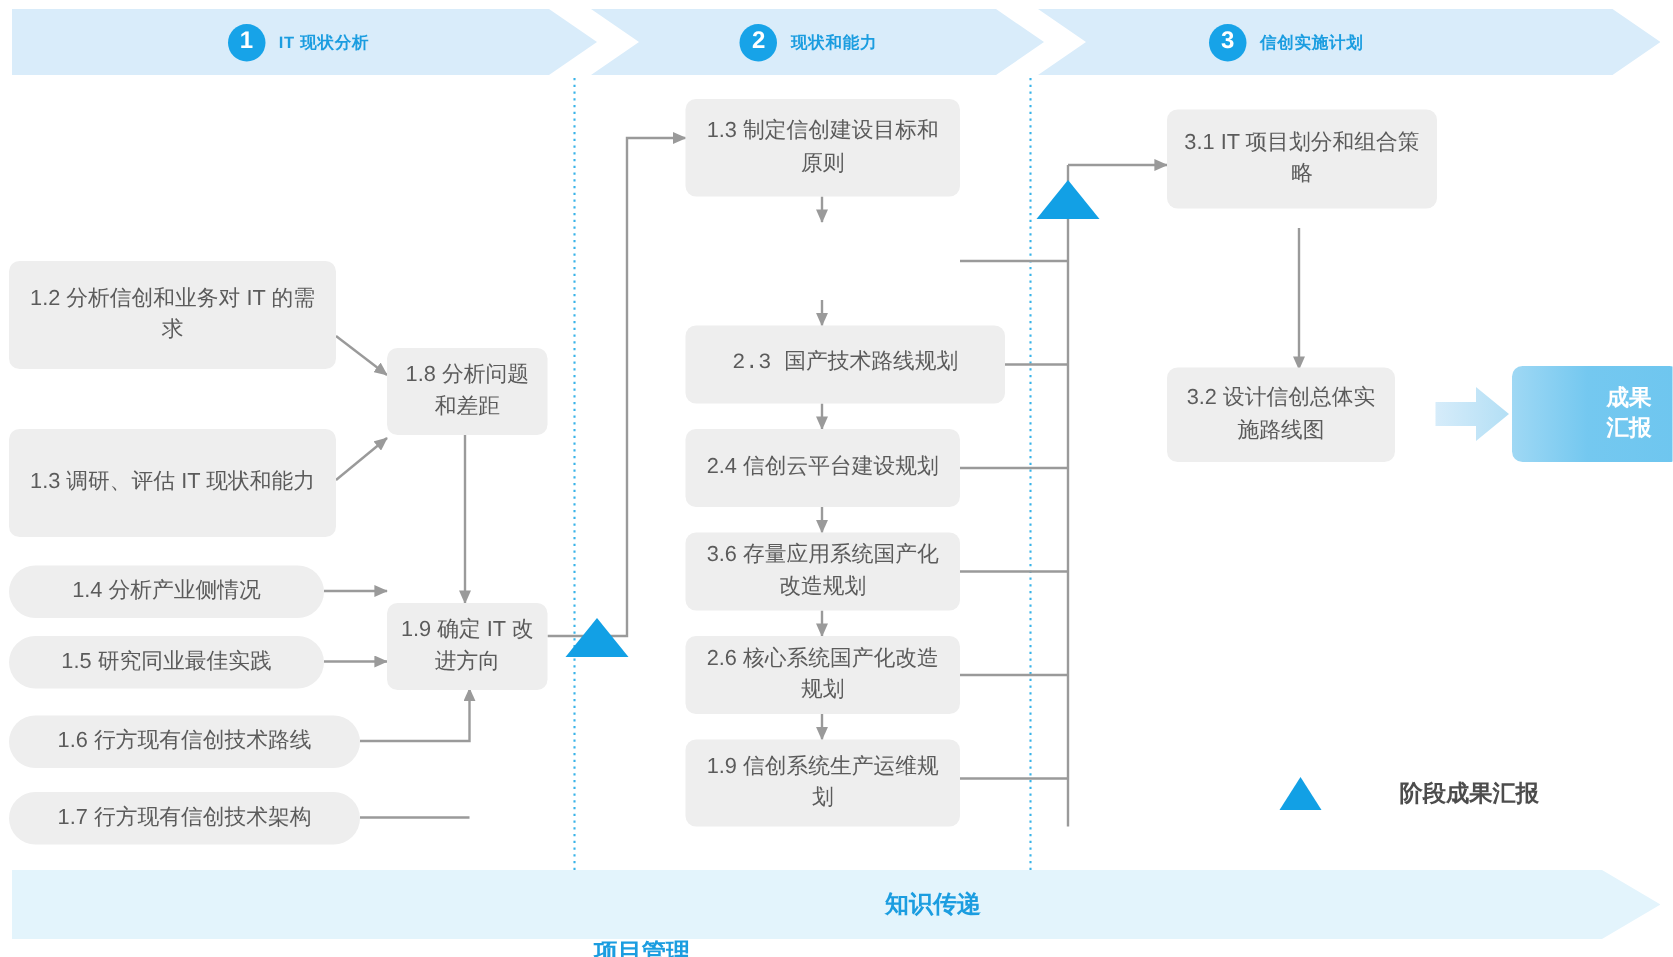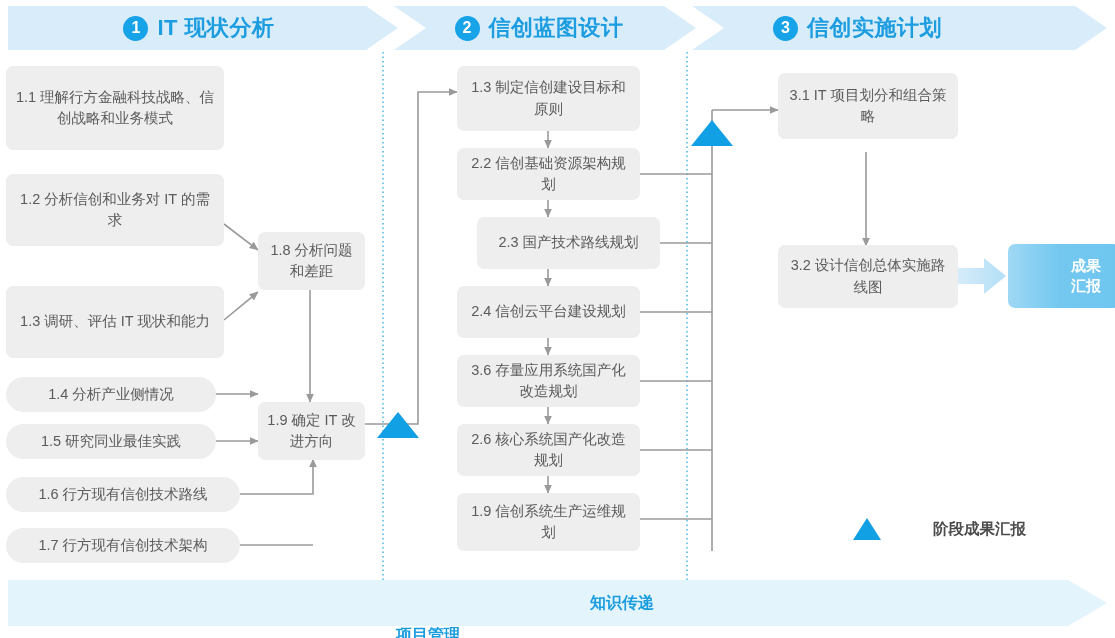--- a/index.html
+++ b/index.html
@@ -7,21 +7,21 @@
        font-family:"Liberation Sans","DejaVu Sans",sans-serif;}
   #stage{position:absolute;left:0;top:0;width:1115px;height:638px;}
 
   
   .phase{position:absolute;top:6px;height:44px;display:flex;align-items:center;
          justify-content:center;background:#d9ecfa;}
   .phase .inner{display:flex;align-items:center;gap:9px;}
   .badge-num{width:25px;height:25px;border-radius:50%;background:#17a3e8;color:#fff;
              font-size:16px;font-weight:bold;display:flex;align-items:center;
              justify-content:center;line-height:1;}
-  .phase-label{color:#1b9de0;font-size:22px;font-weight:bold;letter-spacing:.5px;
+  .phase-label{color:#1b9de0;font-size:11px;font-weight:bold;letter-spacing:.5px;
                white-space:nowrap;}
 
   
   .box{position:absolute;background:#eeeeee;border-radius:7px;color:#5b5b5b;
        font-size:14.5px;line-height:1.45;display:flex;align-items:center;
        justify-content:center;text-align:center;padding:0 8px;box-sizing:border-box;}
   .box.pill{border-radius:18px;}
 
   
   .result{position:absolute;border-radius:7px;color:#ffffff;font-size:15px;
@@ -54,21 +54,21 @@
   <div class="phase" style="left:8px;width:390px;clip-path:polygon(0 0,358px 0,390px 22px,358px 44px,0 44px);">
     <div class="inner" style="margin-left:-8px;">
       <span class="badge-num">1</span>
       <span class="phase-label">IT 现状分析</span>
     </div>
   </div>
 
   <div class="phase" style="left:394px;width:302px;clip-path:polygon(0 0,270px 0,302px 22px,270px 44px,0 44px,32px 22px);">
     <div class="inner" style="margin-left:-12px;">
       <span class="badge-num">2</span>
-      <span class="phase-label">信创蓝图设计</span>
+      <span class="phase-label">现状和能力</span>
     </div>
   </div>
 
   <div class="phase" style="left:692px;width:415px;clip-path:polygon(0 0,383px 0,415px 22px,383px 44px,0 44px,32px 22px);">
     <div class="inner" style="margin-left:-84px;">
       <span class="badge-num">3</span>
       <span class="phase-label">信创实施计划</span>
     </div>
   </div>
 
@@ -117,40 +117,38 @@
     <path class="ln" d="M712,110 L778,110" marker-end="url(#ah)"></path>
 
     <path class="ln" d="M866,152 L866,246" marker-end="url(#ah)"></path>
 
     <path d="M957,268 L984,268 L984,258 L1006,276 L984,294 L984,284 L957,284 z" fill="url(#bigArrow)"></path>
 
     <path class="tri-up" d="M398,438 L377,438 L398,412 L419,438 z"></path>
     <path class="tri-up" d="M712,120 L691,146 L733,146 z"></path>
   </svg>
 
-  <div class="box" style="left:6px;top:66px;width:218px;height:84px;">1.1 理解行方金融科技战略、信创战略和业务模式</div>
   <div class="box" style="left:6px;top:174px;width:218px;height:72px;">1.2 分析信创和业务对 IT 的需求</div>
   <div class="box" style="left:6px;top:286px;width:218px;height:72px;">1.3 调研、评估 IT 现状和能力</div>
   <div class="box pill" style="left:6px;top:377px;width:210px;height:35px;">1.4 分析产业侧情况</div>
   <div class="box pill" style="left:6px;top:424px;width:210px;height:35px;">1.5 研究同业最佳实践</div>
   <div class="box pill" style="left:6px;top:477px;width:234px;height:35px;">1.6 行方现有信创技术路线</div>
   <div class="box pill" style="left:6px;top:528px;width:234px;height:35px;">1.7 行方现有信创技术架构</div>
   <div class="box" style="left:258px;top:232px;width:107px;height:58px;">1.8 分析问题和差距</div>
   <div class="box" style="left:258px;top:402px;width:107px;height:58px;">1.9 确定 IT 改进方向</div>
 
   <div class="box" style="left:457px;top:66px;width:183px;height:65px;">1.3 制定信创建设目标和原则</div>
-  <div class="box" style="left:457px;top:148px;width:183px;height:52px;">2.2 信创基础资源架构规划</div>
-  <div class="box" style="left:477px;top:217px;width:183px;height:52px;">2.3 国产技术路线规划</div>
+  <div class="box" style="left:457px;top:217px;width:213px;height:52px;font-family:Liberation Mono, monospace;">2.3 国产技术路线规划</div>
   <div class="box" style="left:457px;top:286px;width:183px;height:52px;">2.4 信创云平台建设规划</div>
   <div class="box" style="left:457px;top:355px;width:183px;height:52px;">3.6 存量应用系统国产化改造规划</div>
   <div class="box" style="left:457px;top:424px;width:183px;height:52px;">2.6 核心系统国产化改造规划</div>
   <div class="box" style="left:457px;top:493px;width:183px;height:58px;">1.9 信创系统生产运维规划</div>
 
   <div class="box" style="left:778px;top:73px;width:180px;height:66px;">3.1 IT 项目划分和组合策略</div>
-  <div class="box" style="left:778px;top:245px;width:180px;height:63px;">3.2 设计信创总体实施路线图</div>
+  <div class="box" style="left:778px;top:245px;width:152px;height:63px;">3.2 设计信创总体实施路线图</div>
 
   <div class="result" style="left:1008px;top:244px;width:68px;height:64px;white-space:pre-line;padding-left:44px;">成果
 汇报</div>
 
   <div class="legend" style="left:853px;top:518px;">
     <span class="legend-tri"></span>
     <span class="legend-text">阶段成果汇报</span>
   </div>
 
   <div class="bottombar" style="left:8px;top:580px;width:1099px;height:46px;

